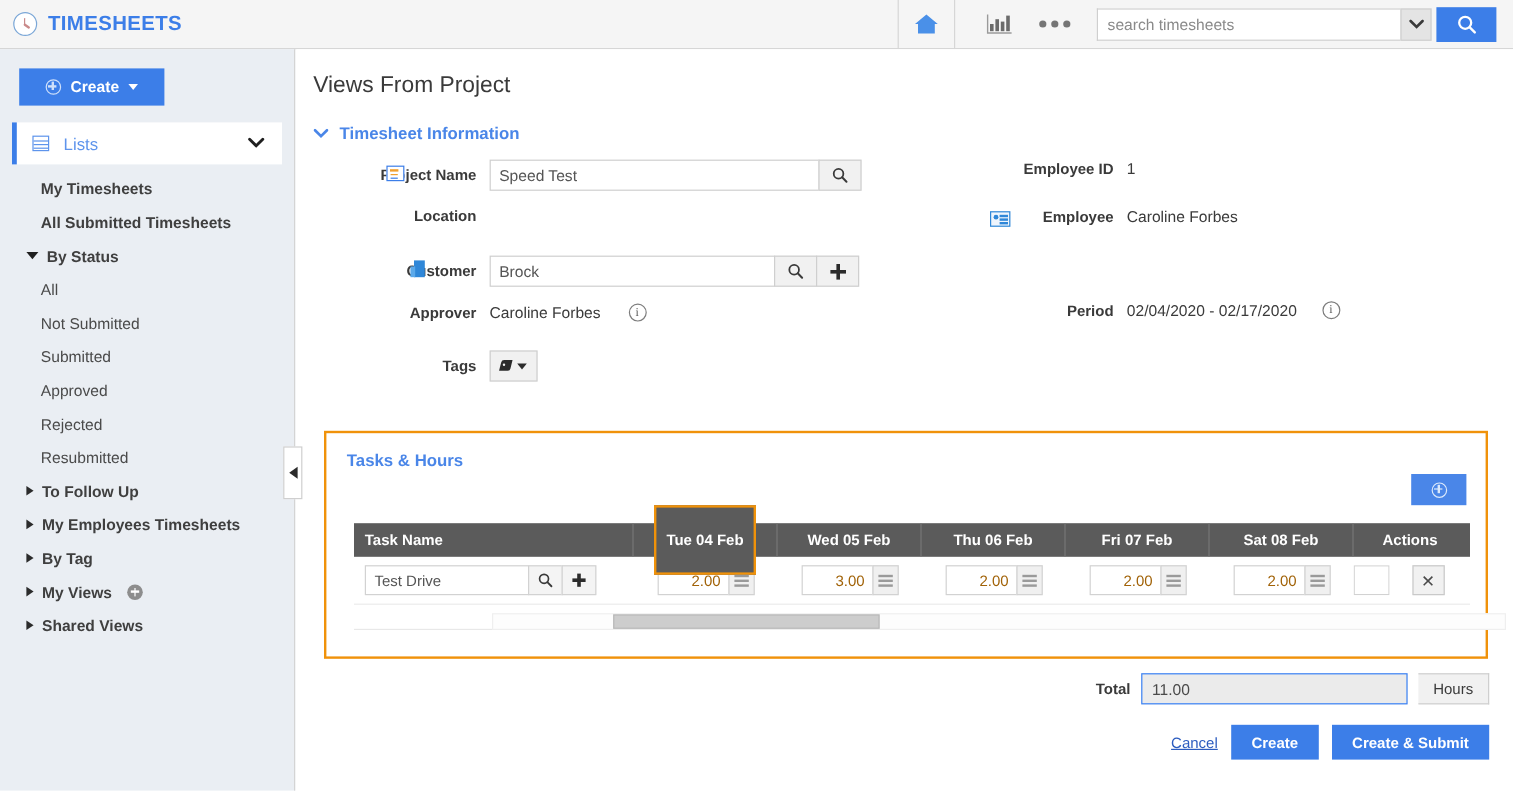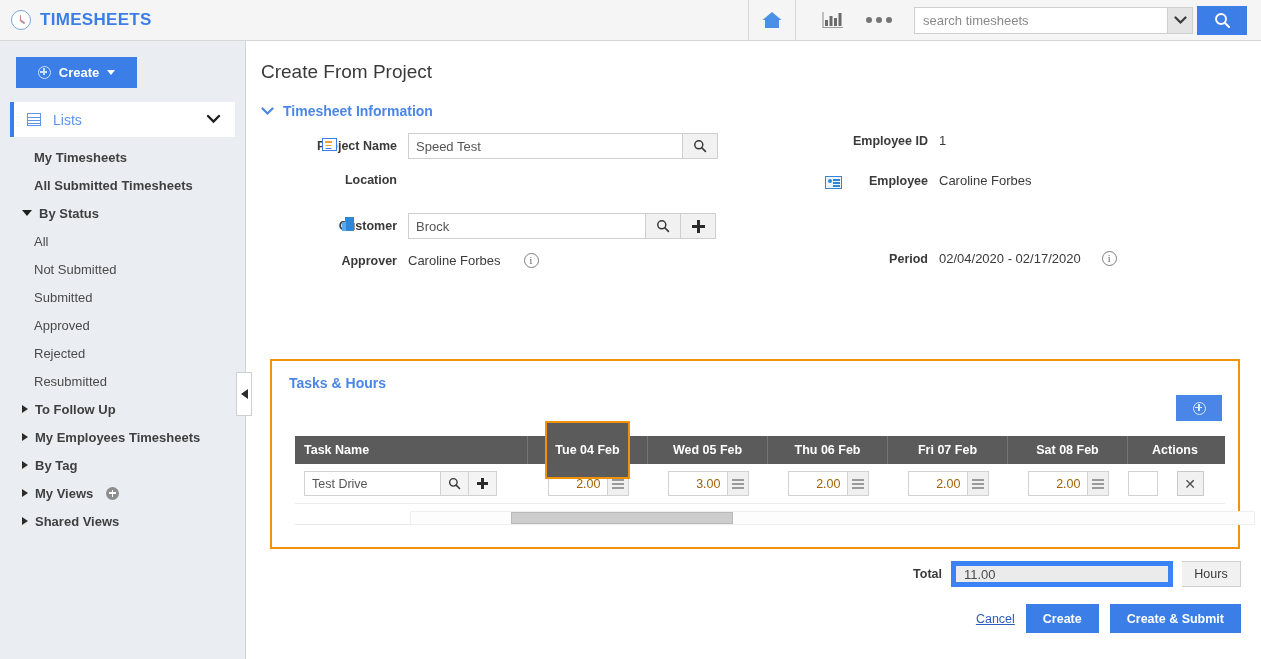--- a/index.html
+++ b/index.html
@@ -234,21 +234,21 @@
     background:#fdfdfd; border:1px solid #efefef; }
   .hscroll .thumb { position:absolute; left:100px; top:0; width:222px; height:12px;
     background:#cdcdcd; border:1px solid #b9b9b9; cursor:pointer; }
   .rowline { position:absolute; left:23px; top:163px; width:930px;
     border-top:1px solid #e8e8e8; }
 
   
   .total-row { position:absolute; right:20px; top:520px; display:flex;
     align-items:center; gap:9px; }
   .total-lbl { font-weight:bold; font-size:12.5px; color:#3a3a3a; }
-  .total-val { width:222px; height:26px; border:5px solid #3b82f6; background:#ebebeb;
+  .total-val { width:222px; height:26px; border:1px solid #3b82f6; background:#ebebeb;
     padding:0 8px; font-size:13px; color:#4a4a4a; display:flex; align-items:center; }
   .total-unit { width:59px; height:26px; border:1px solid #cfcfcf; border-left:none;
     background:#f1f1f1; font-size:12.5px; color:#3a3a3a;
     display:flex; align-items:center; justify-content:center; }
 
   .btnrow { position:absolute; right:20px; top:563px; display:flex;
     align-items:center; gap:11px; }
   .cancel-link { color:#2c5cbf; font-size:12.5px; text-decoration:underline;
     cursor:pointer; }
   .blue-btn { background:#3c7ee8; color:#fff; border:none; font-weight:bold;
@@ -376,21 +376,21 @@
   </div>
 
 </div>
 
 <div class="collapse-handle">
   <span class="chev-l"></span>
 </div>
 
 <div class="main">
 
-  <div class="page-title">Create From Project</div>
+  <div class="page-title">Views From Project</div>
 
   <div class="section-head">
     <span>
       <svg width="13" height="9" viewBox="0 0 13 9">
         <path d="M1.5 1.5 L6.5 6.5 L11.5 1.5" stroke="#4a86e8" stroke-width="2.2" fill="none" stroke-linecap="round"></path>
       </svg>
     </span>
     <span class="txt">Timesheet Information</span>
   </div>
 
@@ -427,20 +427,27 @@
         <span class="ico-plus"></span>
       </span>
     </div>
 
     <div class="frow" style="left:0; top:120px; width:500px;">
       <span class="flabel" style="width:150px; display:inline-block;">Approver</span>
       <span class="fval" style="margin-left:11px;">Caroline Forbes</span>
       <span class="info-ico" style="margin-left:23px;">i</span>
     </div>
 
+    <div class="frow" style="left:0; top:159px; width:500px;">
+      <span class="flabel" style="width:150px; display:inline-block;">Tags</span>
+      <span class="tag-btn" style="margin-left:11px;">
+        <span class="tag-glyph"></span>
+        <span class="tri-dk"></span>
+      </span>
+    </div>
 
     <div class="frow" style="left:553px; top:0; width:440px;align-items:center;">
       <span class="flabel" style="width:128px; display:inline-block;">Employee ID</span>
       <span class="fval" style="margin-left:11px;">1</span>
     </div>
 
     <div class="frow" style="left:553px; top:40px; width:440px;">
       <span class="emp-ico" style="position:absolute; left:25px; top:3px;"></span>
       <span class="flabel" style="width:128px; display:inline-block;">Employee</span>
       <span class="fval" style="margin-left:11px;">Caroline Forbes</span>

